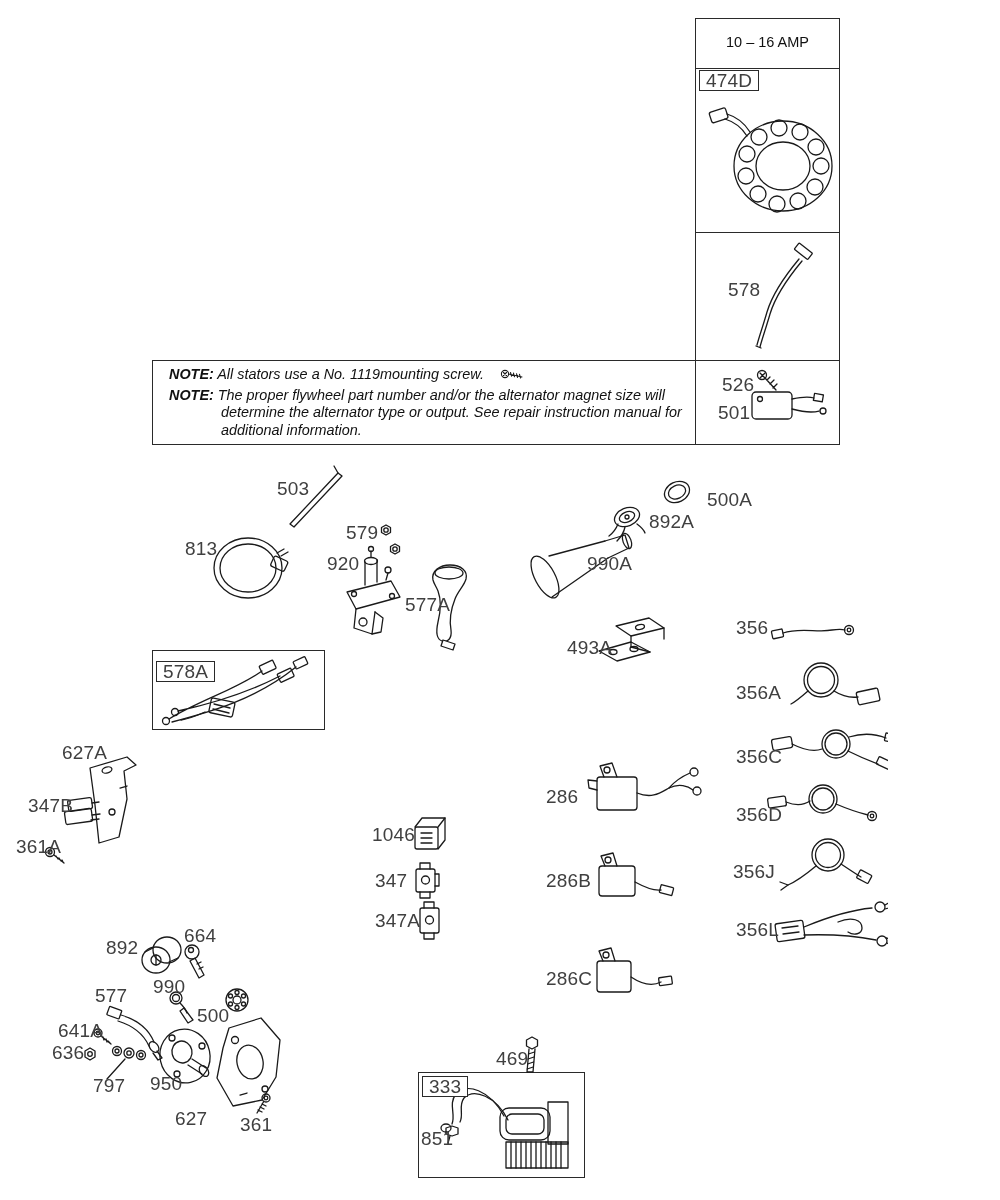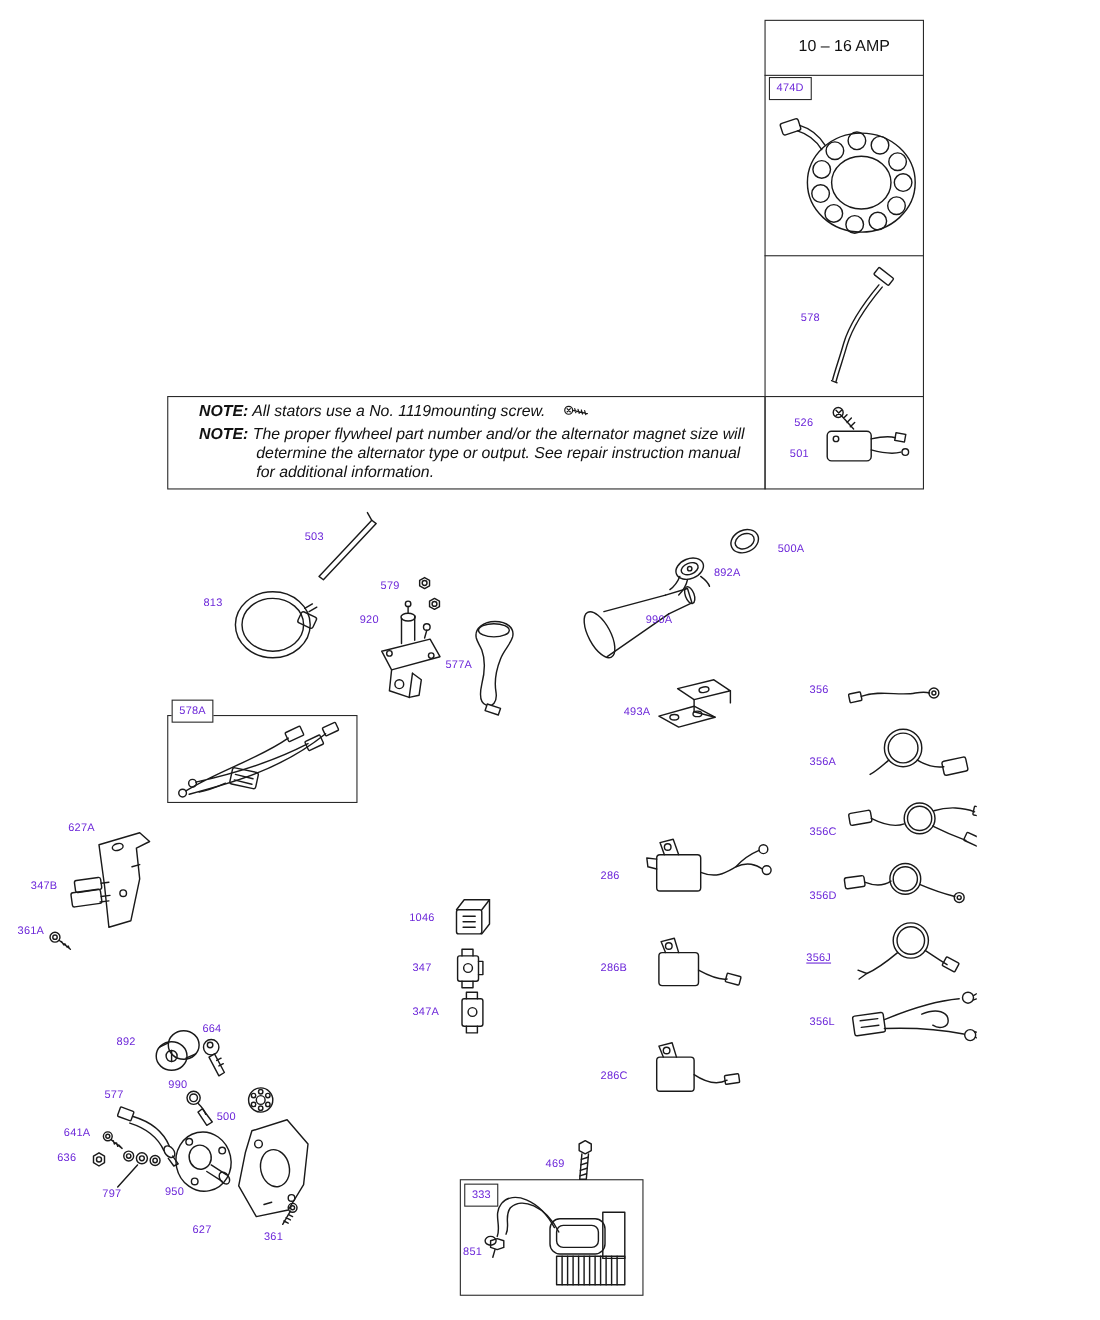--- a/index.html
+++ b/index.html
@@ -8,36 +8,36 @@
     width:1000px; height:1200px;
     font-family:"Liberation Sans", sans-serif;
     color:#111;
   }
   .stage { position:relative; width:888px; height:1200px; background:#fff; overflow:hidden; }
   svg.art { position:absolute; left:0; top:0; z-index:2; }
   .frame { position:absolute; border:1.5px solid #2a2a2a; background:transparent; z-index:1; }
   .divider { position:absolute; border-top:1.5px solid #2a2a2a; z-index:1; }
   .lbl {
     position:absolute; z-index:3;
-    font-size:10px; line-height:16px; letter-spacing:.2px;
-    white-space:nowrap; color:#6d28d9;
+    font-size:19px; line-height:16px; letter-spacing:.2px;
+    white-space:nowrap; color:#404040;
   }
   .lbl.boxed {
     border:1.5px solid #2a2a2a; background:#fff;
     padding:1px 6px; line-height:17px;
   }
   .amp-header {
     position:absolute; left:695px; top:34px; width:145px; z-index:3;
     text-align:center; font-size:14.5px;
   }
   .notes {
     position:absolute; left:169px; top:366px; width:516px; z-index:3;
     font-size:14.4px; font-style:italic; line-height:17.5px;
   }
-  .notes p { padding-left:52px; text-indent:-52px; margin-bottom:3px;margin-left:12px; }
+  .notes p { padding-left:52px; text-indent:-52px; margin-bottom:3px; }
   .notes b { font-weight:bold; }
   .screwicon { vertical-align:-2px; margin-left:16px; }
 </style>
 </head>
 <body>
 
 <div class="stage">
 
   <div class="frame" style="left:695px; top:18px; width:145px; height:427px;"></div>
   <div class="divider" style="left:695px; top:68px; width:145px;"></div>
@@ -396,40 +396,40 @@
     </g>
 
     <g>
       <ellipse cx="446" cy="1128" rx="5" ry="4"></ellipse>
       <polygon points="452,1126 458,1128 458,1134 452,1136 446,1134 446,1128"></polygon>
       <path d="M450 1136 L448 1143"></path>
     </g>
   </svg>
 
   <div class="lbl boxed" style="left:699px; top:70px;">474D</div>
-  <div class="lbl boxed" style="left:156px; top:636px;">578A</div>
+  <div class="lbl boxed" style="left:156px; top:661px;">578A</div>
   <div class="lbl boxed" style="left:422px; top:1076px;text-align:right;">333</div>
 
   <div class="lbl" style="left:728px; top:282px;">578</div>
   <div class="lbl" style="left:722px; top:377px;">526</div>
   <div class="lbl" style="left:718px; top:405px;">501</div>
   <div class="lbl" style="left:277px; top:481px;">503</div>
   <div class="lbl" style="left:346px; top:525px;">579</div>
   <div class="lbl" style="left:185px; top:541px;">813</div>
   <div class="lbl" style="left:327px; top:556px;">920</div>
   <div class="lbl" style="left:405px; top:597px;">577A</div>
   <div class="lbl" style="left:707px; top:492px;">500A</div>
   <div class="lbl" style="left:649px; top:514px;">892A</div>
   <div class="lbl" style="left:587px; top:556px;">990A</div>
   <div class="lbl" style="left:567px; top:640px;">493A</div>
   <div class="lbl" style="left:736px; top:620px;">356</div>
   <div class="lbl" style="left:736px; top:685px;">356A</div>
   <div class="lbl" style="left:736px; top:749px;">356C</div>
   <div class="lbl" style="left:736px; top:807px;">356D</div>
-  <div class="lbl" style="left:733px; top:864px;text-decoration:underline;">356J</div>
+  <div class="lbl" style="left:733px; top:864px;">356J</div>
   <div class="lbl" style="left:736px; top:922px;">356L</div>
   <div class="lbl" style="left:62px; top:745px;">627A</div>
   <div class="lbl" style="left:28px; top:798px;">347B</div>
   <div class="lbl" style="left:16px; top:839px;">361A</div>
   <div class="lbl" style="left:546px; top:789px;">286</div>
   <div class="lbl" style="left:372px; top:827px;">1046</div>
   <div class="lbl" style="left:375px; top:873px;">347</div>
   <div class="lbl" style="left:375px; top:913px;">347A</div>
   <div class="lbl" style="left:546px; top:873px;">286B</div>
   <div class="lbl" style="left:546px; top:971px;">286C</div>

